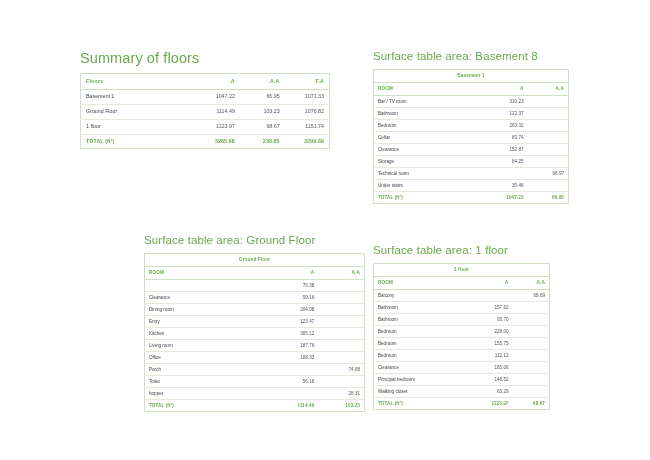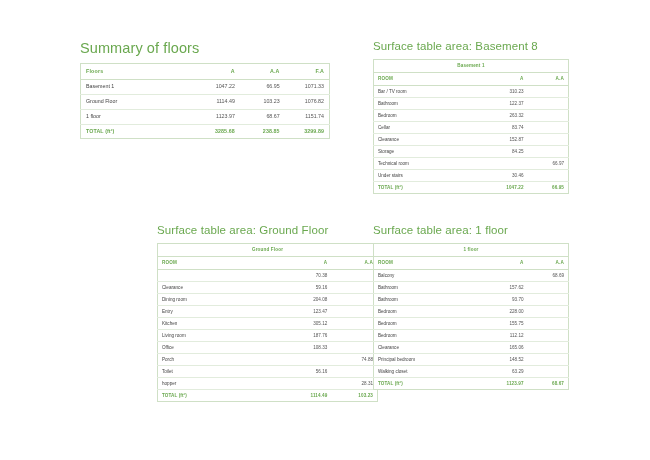--- a/index.html
+++ b/index.html
@@ -25,21 +25,21 @@
   .block {
     position: absolute;
   }
 
   
   .section-title {
     color: #6aa84f;
     font-size: 11.5px;
     font-weight: normal;
     letter-spacing: 0.1px;
-    margin: 2px 0 7px 0;
+    margin: 12px 0 7px 0;
     white-space: nowrap;
   }
   .section-title.big {
     font-size: 14.5px;
   }
 
   
   table.sheet {
     border-collapse: collapse;
     width: 100%;
@@ -97,22 +97,22 @@
   tr.total-row td.num { text-align: right; }
 
   
   #summary-table { font-size: 5.3px; }
   #summary-table td, #summary-table th { padding: 4.2px 5px; }
   #summary-table tr.head-row th { padding: 4.6px 5px; }
 
   
   #summary-block   { left: 80px;  top: 38px;  width: 250px; }
   #basement-block  { left: 373px; top: 38px;  width: 196px; }
-  #ground-block    { left: 117px; top: 222px; width: 221px; padding-left: 40px; }
-  #first-block     { left: 373px; top: 222px; width: 196px; }
+  #ground-block    { left: 104px; top: 222px; width: 221px; padding-left: 40px; }
+  #first-block     { left: 373px; top: 232px; width: 177px; }
 </style>
 </head>
 <body>
 
 <div class="page">
 
   <div class="block" id="summary-block">
     <h1 class="section-title big">Summary of floors</h1>
     <table class="sheet" id="summary-table">
       <colgroup>

